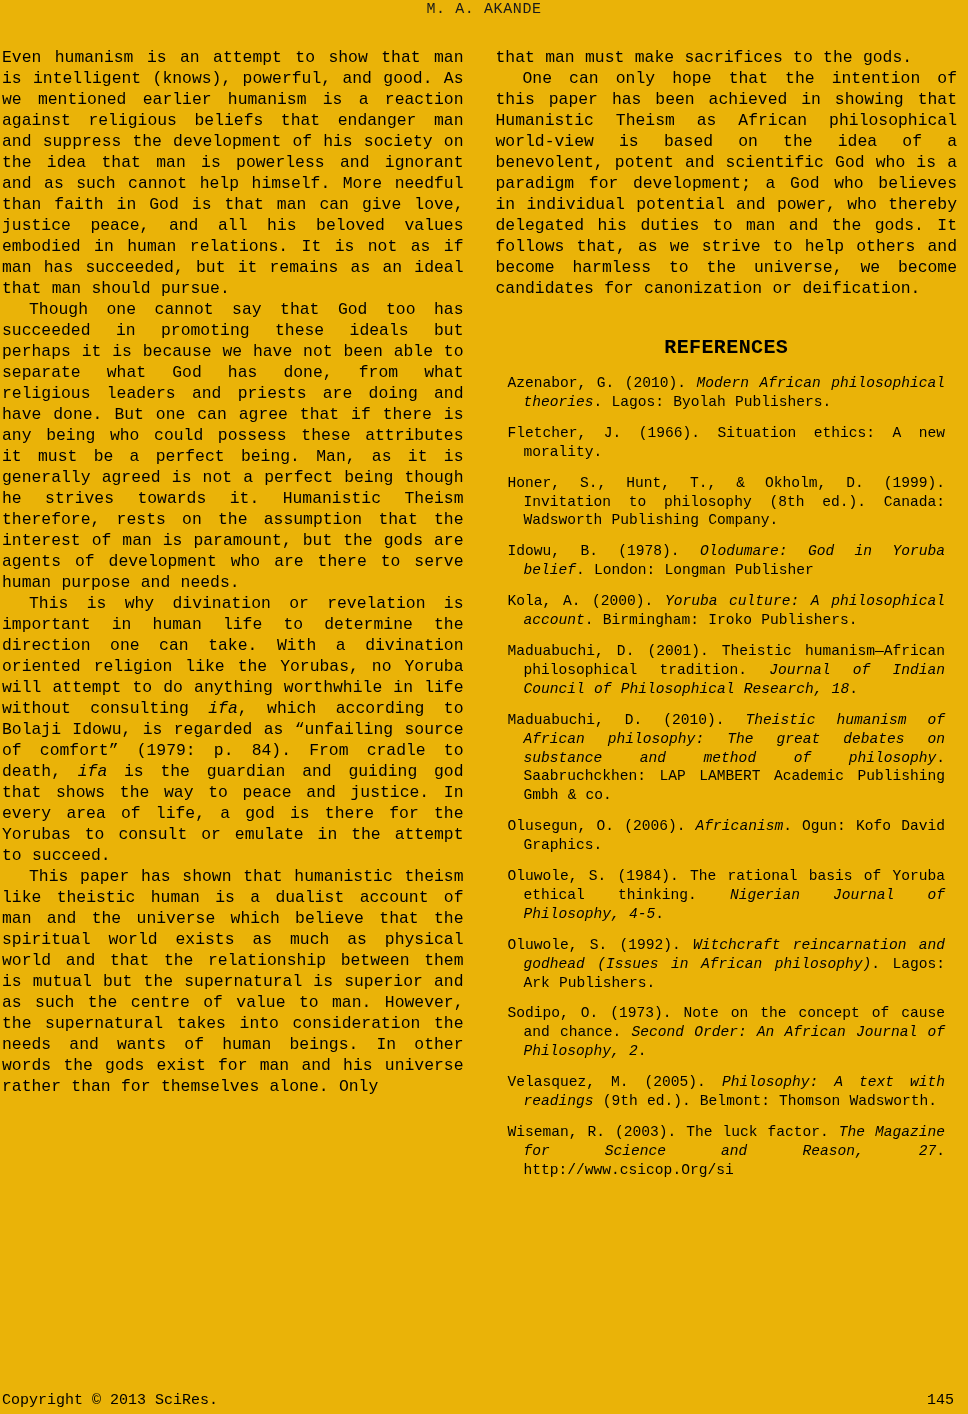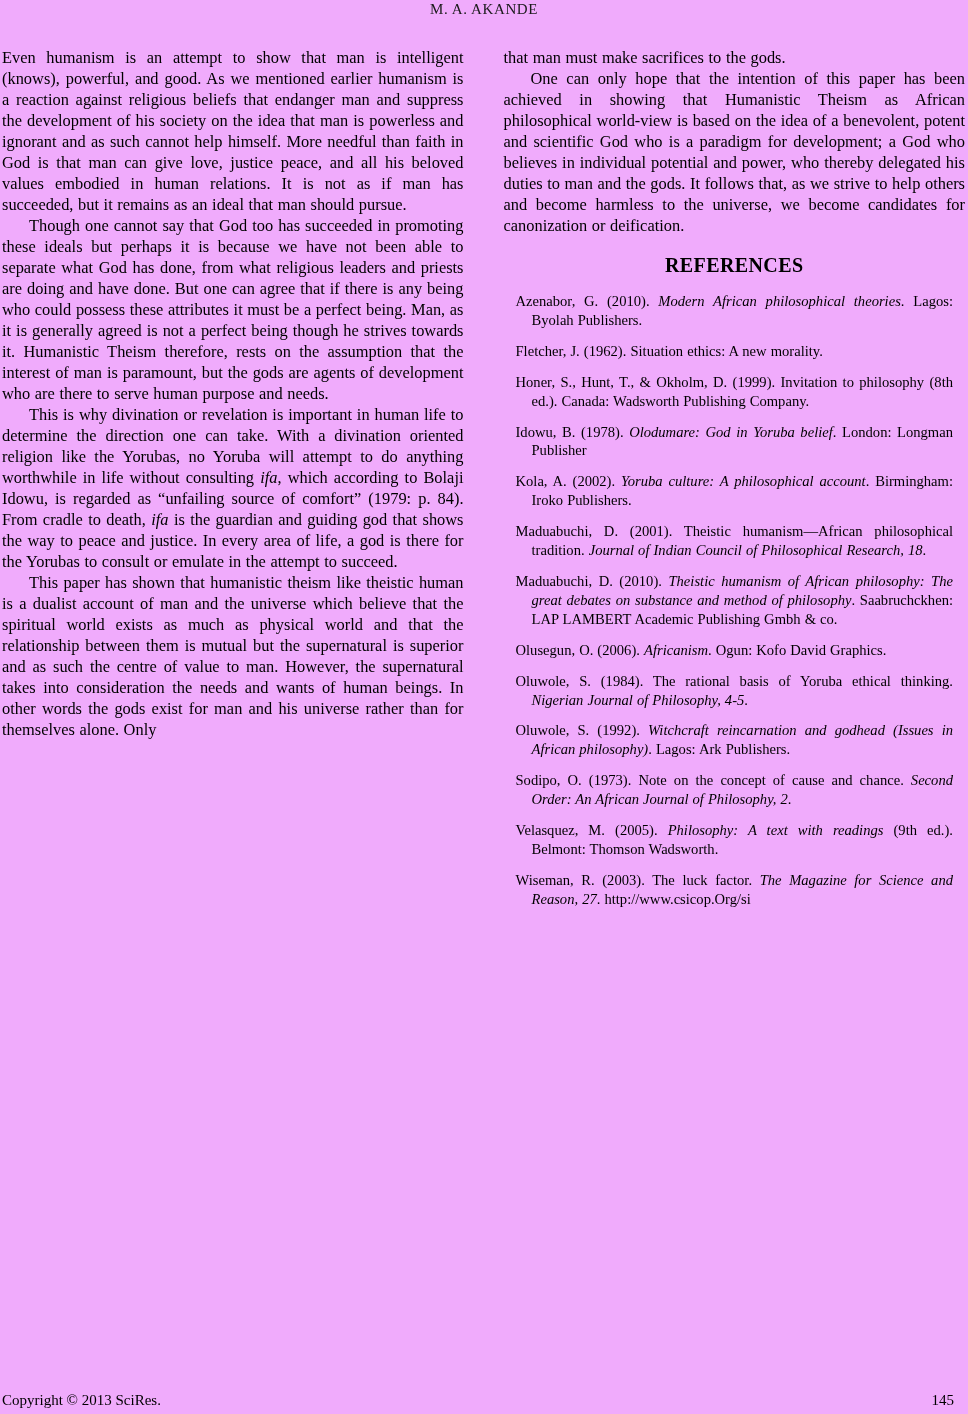--- a/index.html
+++ b/index.html
@@ -1,53 +1,53 @@
 <!DOCTYPE html>
 <html lang="en"><head>
 <meta charset="utf-8">
 <style>
   html, body { margin: 0; padding: 0; background: #ffffff; }
   .page {
     position: relative;
     width: 968px;
     height: 1414px;
-    background: #f0abfc;
+    background: #eab308;
     color: #000000;
-    font-family: Liberation Serif, serif;
+    font-family: Liberation Mono, monospace;
     overflow: hidden;
   }
   .running-head {
     position: absolute;
     top: 1px;
     left: 0;
     width: 100%;
     text-align: center;
     font-size: 15px;
     letter-spacing: 0.6px;
     color: #1a1a1a;
   }
   .columns {
     position: absolute;
     top: 47px;
     left: 2px;
     width: 963px;
     display: flex;
-    column-gap: 40px;
+    column-gap: 32px;
   }
   .col { width: 461.5px; }
   .body-p {
     margin: 0;
     font-size: 16.4px;
     line-height: 21px;
     text-align: justify;
     word-spacing: 0.5px;
   }
   .body-p.indent { text-indent: 27px; }
   .refs-heading {
-    margin: 18px 0 15px 0;
+    margin: 37px 0 15px 0;
     text-align: center;
     font-size: 20px;
     font-weight: 700;
     letter-spacing: 0.4px;
   }
   .ref {
     margin: 12px;
     font-size: 14.6px;
     line-height: 18.9px;
     text-align: justify;
@@ -86,24 +86,24 @@
     <div class="col">
       <div>
           <p class="body-p"><span>that man must make sacrifices to the gods.</span></p>
           <p class="body-p indent"><span>One can only hope that the intention of this paper has been achieved in showing that Humanistic Theism as African philosophical world-view is based on the idea of a benevolent, potent and scientific God who is a paradigm for development; a God who believes in individual potential and power, who thereby delegated his duties to man and the gods. It follows that, as we strive to help others and become harmless to the universe, we become candidates for canonization or deification.</span></p>
         </div>
 
       <h2 class="refs-heading">REFERENCES</h2>
 
       <div>
           <p class="ref"><span>Azenabor, G. (2010). </span><i>Modern African philosophical theories</i><span>. Lagos: Byolah Publishers.</span></p>
-          <p class="ref"><span>Fletcher, J. (1962). Situation ethics: A new morality.</span></p>
+          <p class="ref"><span>Fletcher, J. (1966). Situation ethics: A new morality.</span></p>
           <p class="ref"><span>Honer, S., Hunt, T., &amp; Okholm, D. (1999). Invitation to philosophy (8th ed.). Canada: Wadsworth Publishing Company.</span></p>
           <p class="ref"><span>Idowu, B. (1978). </span><i>Olodumare: God in Yoruba belief</i><span>. London: Longman Publisher</span></p>
-          <p class="ref"><span>Kola, A. (2002). </span><i>Yoruba culture: A philosophical account</i><span>. Birmingham: Iroko Publishers.</span></p>
+          <p class="ref"><span>Kola, A. (2000). </span><i>Yoruba culture: A philosophical account</i><span>. Birmingham: Iroko Publishers.</span></p>
           <p class="ref"><span>Maduabuchi, D. (2001). Theistic humanism—African philosophical tradition. </span><i>Journal of Indian Council of Philosophical Research, 18</i><span>.</span></p>
           <p class="ref"><span>Maduabuchi, D. (2010). </span><i>Theistic humanism of African philosophy: The great debates on substance and method of philosophy</i><span>. Saabruchckhen: LAP LAMBERT Academic Publishing Gmbh &amp; co.</span></p>
           <p class="ref"><span>Olusegun, O. (2006). </span><i>Africanism</i><span>. Ogun: Kofo David Graphics.</span></p>
           <p class="ref"><span>Oluwole, S. (1984). The rational basis of Yoruba ethical thinking. </span><i>Nigerian Journal of Philosophy, 4-5</i><span>.</span></p>
           <p class="ref"><span>Oluwole, S. (1992). </span><i>Witchcraft reincarnation and godhead (Issues in African philosophy)</i><span>. Lagos: Ark Publishers.</span></p>
           <p class="ref"><span>Sodipo, O. (1973). Note on the concept of cause and chance. </span><i>Second Order: An African Journal of Philosophy, 2</i><span>.</span></p>
           <p class="ref"><span>Velasquez, M. (2005). </span><i>Philosophy: A text with readings</i><span> (9th ed.). Belmont: Thomson Wadsworth.</span></p>
           <p class="ref"><span>Wiseman, R. (2003). The luck factor. </span><i>The Magazine for Science and Reason, 27</i><span>. http://www.csicop.Org/si</span></p>
         </div>
     </div>

